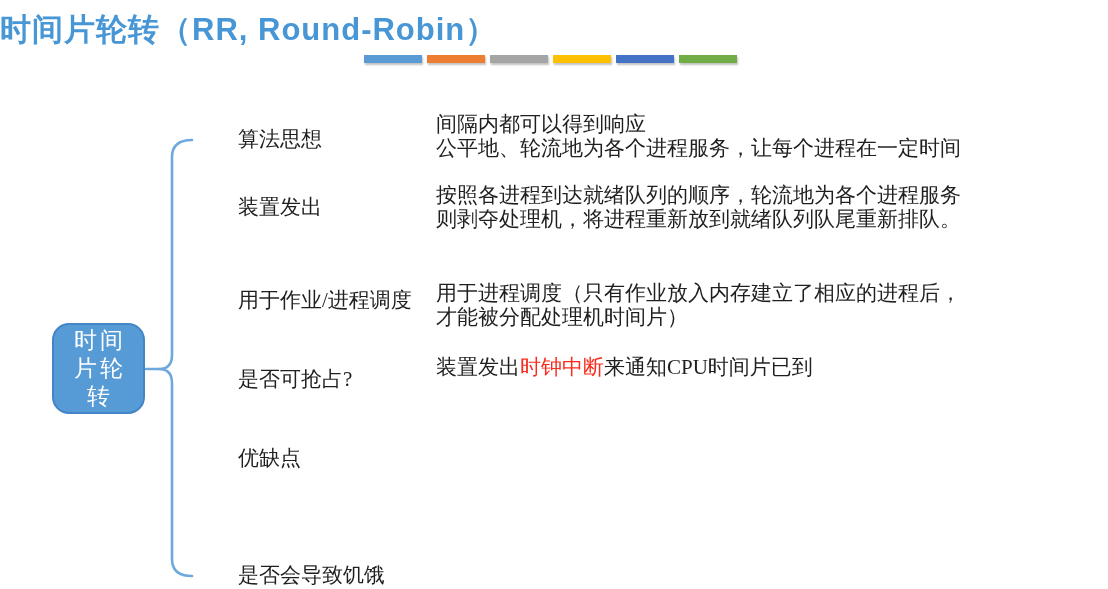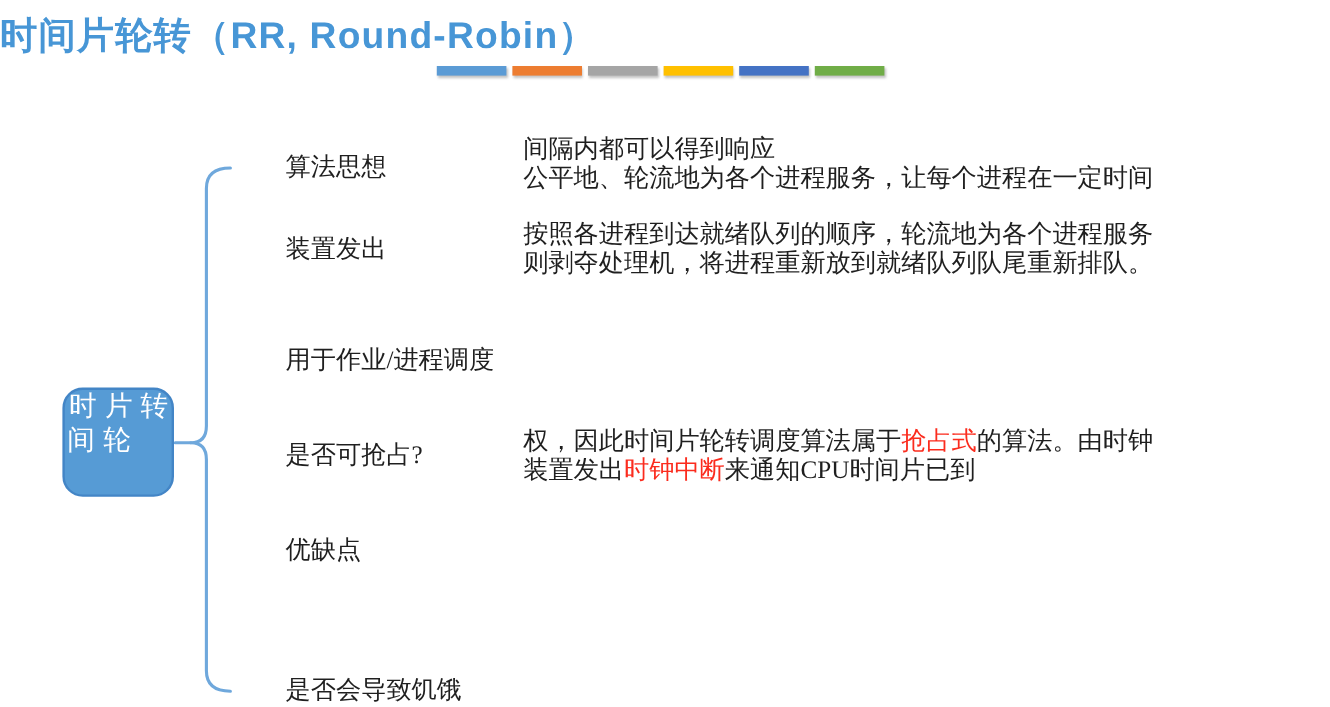--- a/index.html
+++ b/index.html
@@ -52,21 +52,21 @@
     width: 93px; height: 91px;
     background: var(--node_fill, #569BD5);
     border: 2px solid var(--node_border, #4385C6);
     border-radius: 17px;
     color: var(--node_text, #ffffff);
     font-size: 23px;
     line-height: 28px;
     letter-spacing: 3px;
     text-align: center;
     display: flex;
-    flex-direction: row;
+    flex-direction: column;
     justify-content: center;
   }
   .root-node .nline { text-indent: 3px; }
   .branch-label {
     position: absolute;
     left: 201px;
     height: 24px;
     line-height: 24px;
     font-size: 21px;
     color: var(--body_text, #1F1F1F);
@@ -137,23 +137,28 @@
 
   <div class="desc" style="top:183px">
     <div class="dline">
       <span class="seg">按照各进程到达就绪队列的顺序，轮流地为各个进程服务</span>
     </div>
     <div class="dline">
       <span class="seg">则剥夺处理机，将进程重新放到就绪队列队尾重新排队。</span>
     </div>
   </div>
 
+  <div class="desc" style="top:281px">
+    <div class="dline">
+      <span class="seg">用于进程调度（只有作业放入内存建立了相应的进程后，</span>
+    </div>
+    <div class="dline">
+      <span class="seg">才能被分配处理机时间片）</span>
+    </div>
+  </div>
 
   <div class="desc" style="top:355px">
-    <div class="dline">
-      <span class="seg">权，因此时间片轮转调度算法属于</span><span class="seg hl">抢占式</span><span class="seg">的算法。由时钟</span>
-    </div>
     <div class="dline">
       <span class="seg">装置发出</span><span class="seg hl">时钟中断</span><span class="seg">来通知CPU时间片已到</span>
     </div>
   </div>
 
 </div>
 
 </body></html>

